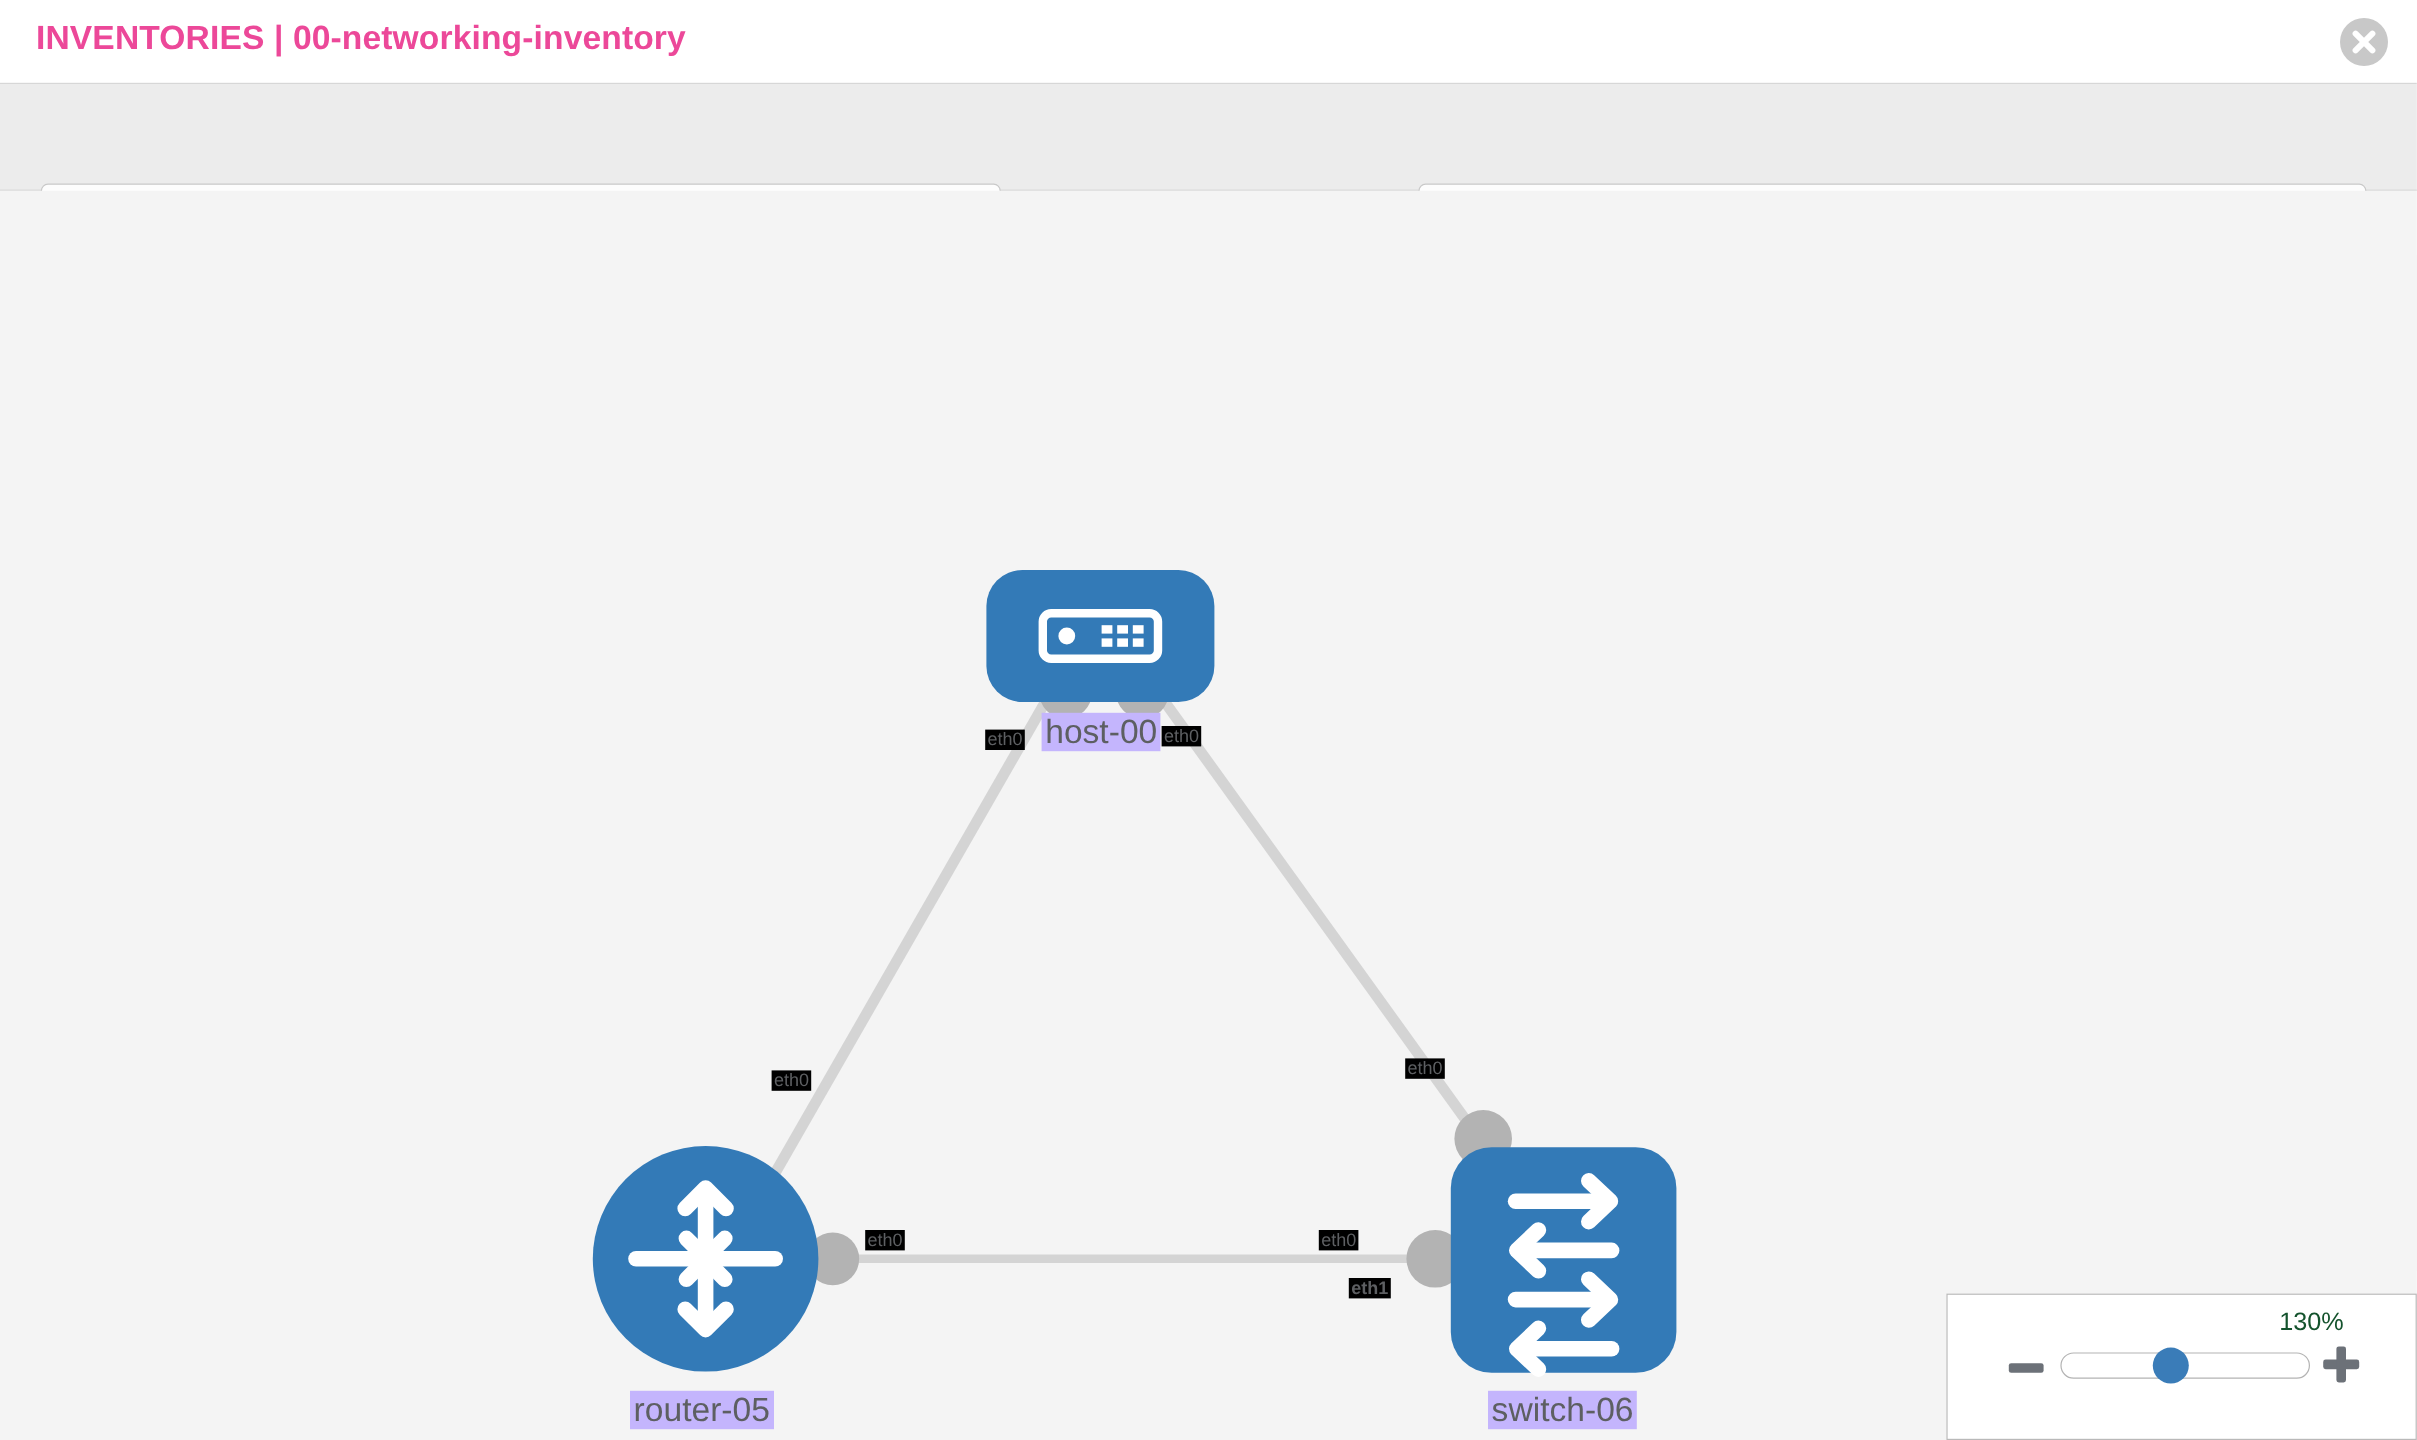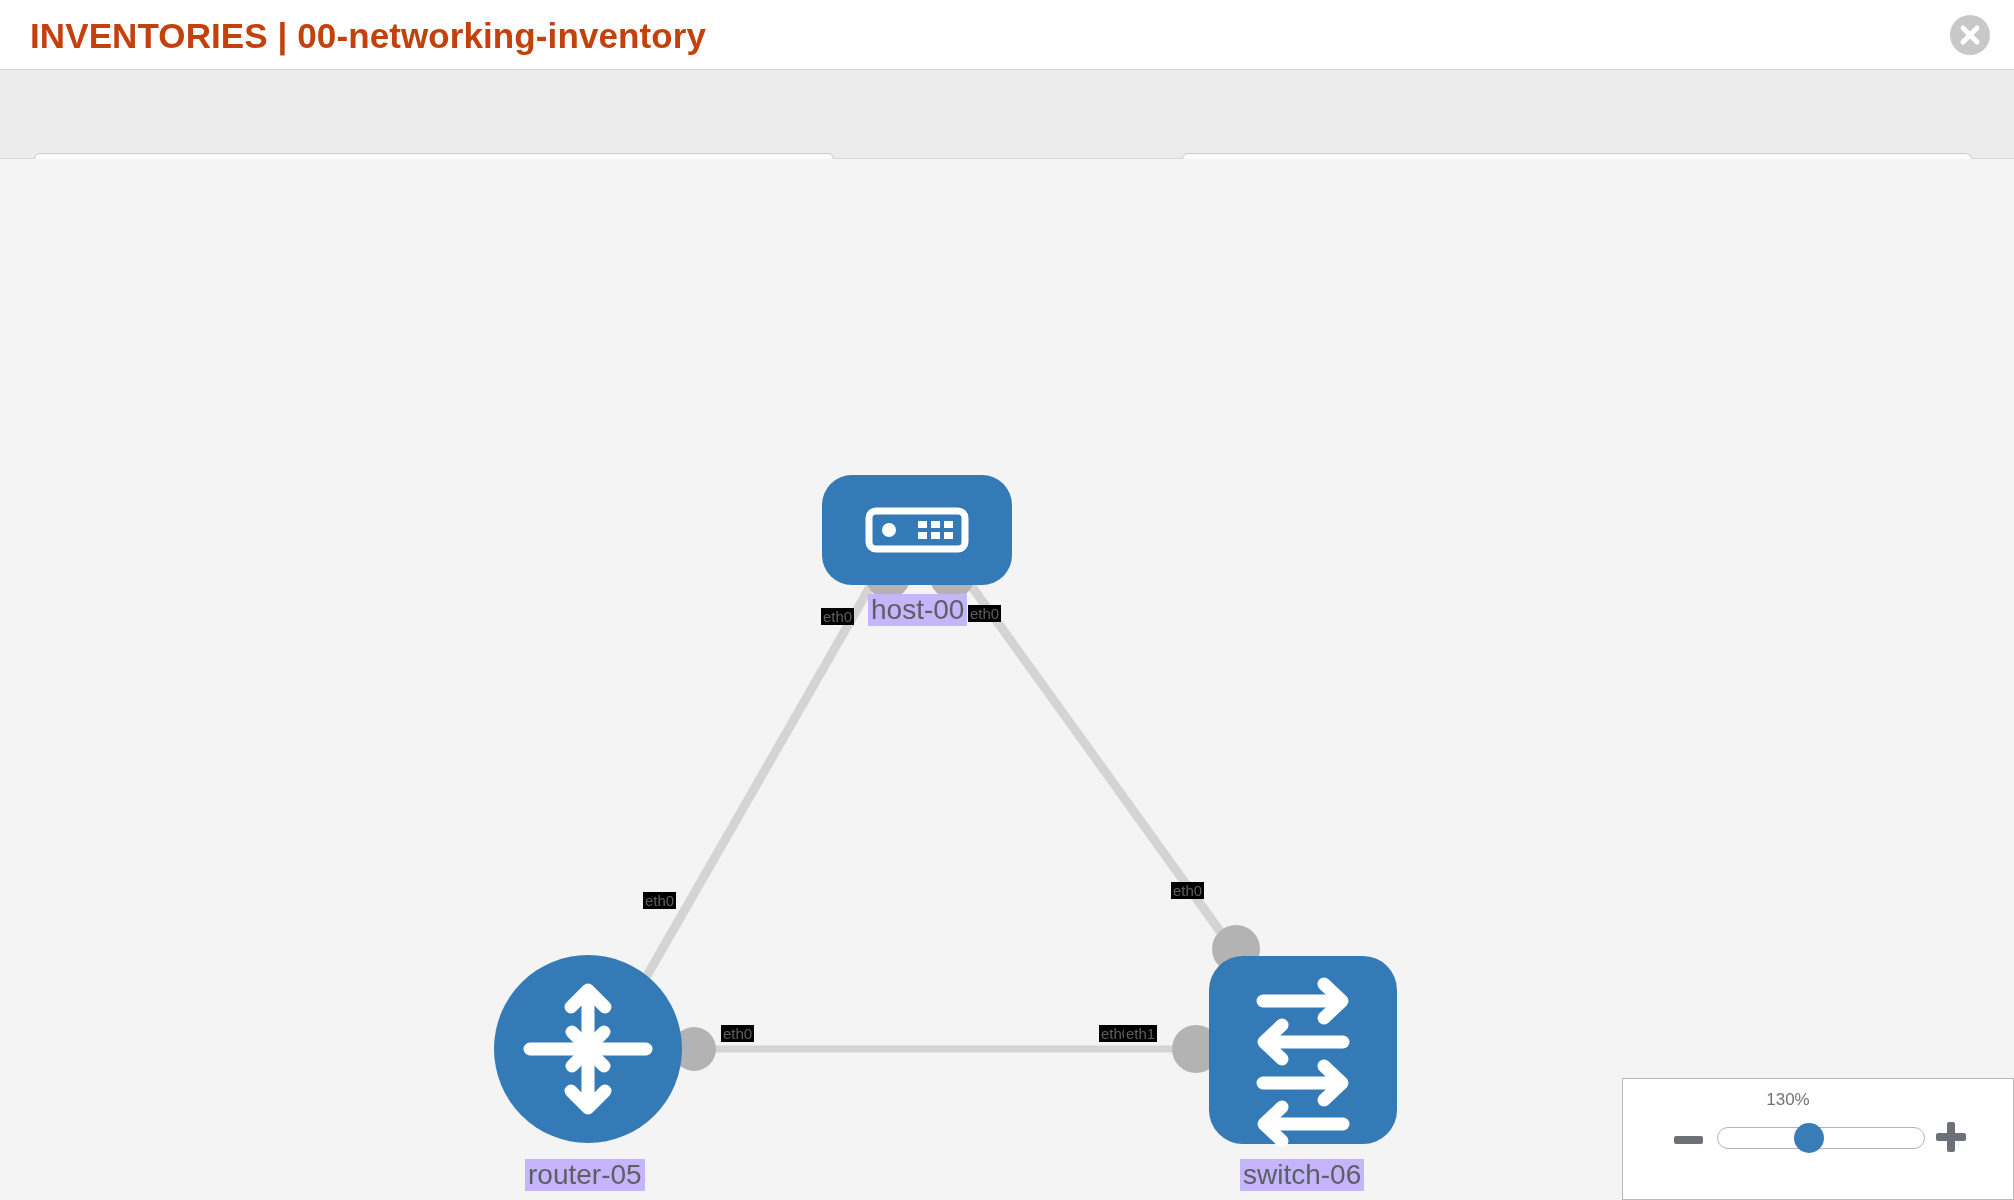--- a/index.html
+++ b/index.html
@@ -14,21 +14,21 @@
 
   
   #header{
     position:absolute;left:0;top:0;width:2014px;height:70px;
     background:#ffffff;
     border-bottom:1px solid #d7d7d7;
     box-sizing:border-box;
   }
   #page-title{
     position:absolute;left:30px;top:16px;
-    font-size:35px;font-weight:bold;color:#c2410c;
+    font-size:28px;font-weight:bold;color:#ec4899;
     letter-spacing:0.1px;white-space:nowrap;
   }
   #close-btn{
     position:absolute;right:24px;top:15px;
     width:40px;height:40px;border-radius:50%;
     background:#c8c8c8;cursor:pointer;
   }
   #close-btn svg{display:block;}
 
   
@@ -98,21 +98,21 @@
   
   #zoom-panel{
     position:absolute;left:1622px;top:1078px;
     width:392px;height:122px;
     background:#ffffff;
     border:1px solid #b9b9b9;
     box-sizing:border-box;
   }
   #zoom-level{
     position:absolute;left:0;top:11px;width:330px;
-    text-align:center;font-size:17px;color:#737373;
+    text-align:right;font-size:21px;color:#14532d;
     user-select:none;
   }
   #zoom-minus{
     position:absolute;left:51px;top:57px;width:29px;height:8px;
     background:#6c7178;border-radius:2px;cursor:pointer;
   }
   #zoom-plus{
     position:absolute;left:313px;top:43px;width:30px;height:30px;cursor:pointer;
   }
   #zoom-plus:before,#zoom-plus:after{
@@ -249,21 +249,21 @@
   <div class="node-label" style="left:868px;top:435px;">host-00</div>
   <div class="node-label" style="left:525px;top:1000px;">router-05</div>
   <div class="node-label" style="left:1240px;top:1000px;">switch-06</div>
 
   <div class="iface-label" style="left:821px;top:449px;">eth0</div>
   <div class="iface-label" style="left:968px;top:446px;">eth0</div>
   <div class="iface-label" style="left:643px;top:733px;">eth0</div>
   <div class="iface-label" style="left:1171px;top:723px;">eth0</div>
   <div class="iface-label" style="left:721px;top:866px;">eth0</div>
   <div class="iface-label" style="left:1099px;top:866px;">eth0</div>
-  <div class="iface-label" style="left:1124px;top:866px;">eth1</div>
+  <div class="iface-label" style="left:1124px;top:906px;font-weight:bold;">eth1</div>
 </div>
 
 <div id="zoom-panel">
   <div id="zoom-level">130%</div>
   <div id="zoom-minus"></div>
   <div id="zoom-track"></div>
   <div id="zoom-thumb"></div>
   <div id="zoom-plus"></div>
 </div>
 

